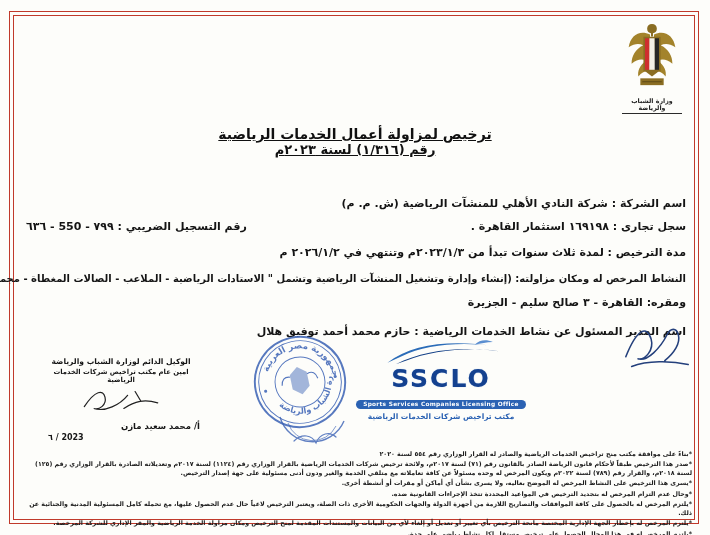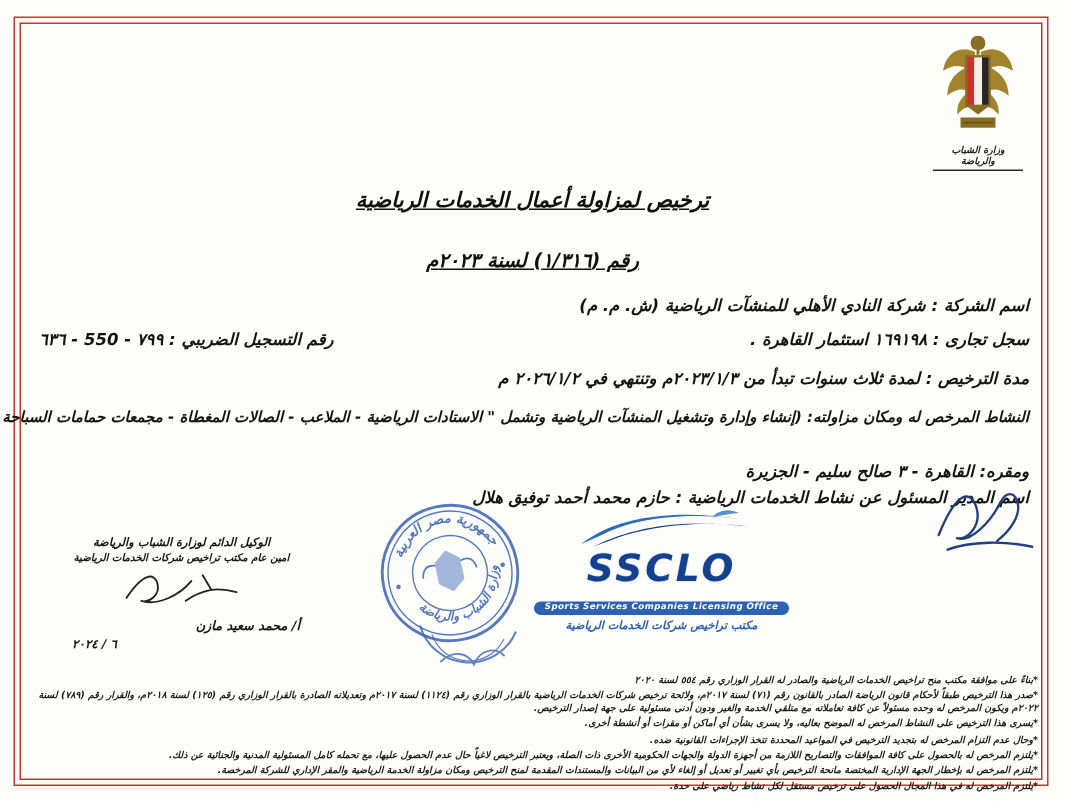--- a/index.html
+++ b/index.html
@@ -1,36 +1,36 @@
 <!DOCTYPE html>
 <html><head>
 <meta charset="utf-8">
 <style>
   * { margin:0; padding:0; box-sizing:border-box; }
   html,body { background:#ffffff; }
   body { font-family:"DejaVu Sans", sans-serif; }
 
-  .page { position:relative; width:710px; height:535px; background:#fdfdfa; overflow:hidden;font-style:italic; }
+  .page { position:relative; width:710px; height:535px; background:#fdfdfa; overflow:hidden; }
 
   .frame-outer { position:absolute; left:9px; top:11px; right:11px; bottom:11px; border:1.6px solid #c0392b; pointer-events:none; }
   .frame-inner { position:absolute; left:13px; top:15px; right:15px; bottom:15px; border:1px solid #c0392b; pointer-events:none; }
 
   .emblem { position:absolute; top:20px; right:28px; width:60px; text-align:center; }
   .ministry-name { margin-top:3px; font-size:6.3px; font-weight:bold; color:#1c1c1c; direction:rtl;
                    border-bottom:1.6px solid #2a2a2a; padding-bottom:2px; }
 
   .title-block { position:absolute; top:126px; left:0; right:0; text-align:center; direction:rtl; color:#101010; }
   .title-line1 { font-size:14px; font-weight:bold; text-decoration:underline; letter-spacing:.3px; }
-  .title-line2 { font-size:13px; font-weight:bold; text-decoration:underline; margin-top:25px; }
+  .title-line2 { font-size:13px; font-weight:bold; text-decoration:underline; margin-top:0; }
 
   .frow { position:absolute; left:26px; right:24px; direction:rtl; text-align:right;
           font-weight:bold; font-size:11px; color:#141414; white-space:nowrap; }
   .frow.split { display:flex; justify-content:space-between; }
   .row1 { top:197px; } .row2 { top:220px; } .row3 { top:246px; }
-  .row4 { top:273px; font-size:10px; } .row5 { top:308px; } .row6 { top:325px; }
+  .row4 { top:273px; font-size:10px; } .row5 { top:296px; } .row6 { top:325px; }
 
   .signatory { position:absolute; left:42px; top:341px; width:158px; text-align:center; direction:rtl; color:#161616;margin-top:16px; }
   .signatory .t1 { font-size:7.6px; font-weight:bold; }
   .signatory .t2 { font-size:6.8px; font-weight:bold; margin-top:2px; }
   .signatory .name { font-size:8.5px; font-weight:bold; margin-top:1px;text-align:right; }
   .signatory .date { font-size:8px; font-weight:bold; text-align:left; direction:ltr; margin-top:2px; padding-left:6px; }
 
   .stamp { position:absolute; left:252px; top:334px; width:96px; height:96px; opacity:.85;
            transform:rotate(-12deg); z-index:3; }
   .stamp-frag { position:absolute; left:272px; top:410px; opacity:.8; z-index:2; }
@@ -94,21 +94,21 @@
     </svg>
   </div>
 
   <div class="signatory">
     <div class="t1">الوكيل الدائم لوزارة الشباب والرياضة</div>
     <div class="t2">امين عام مكتب تراخيص شركات الخدمات الرياضية</div>
     <svg width="92" height="32" viewBox="0 0 90 34">
       <path d="M6 24 C18 6 26 6 28 14 C30 22 22 28 16 26 C28 30 44 22 52 12 M48 26 C60 18 70 16 84 20 M60 8 l6 10" stroke="#222222" stroke-width="1.3" fill="none" stroke-linecap="round"></path>
     </svg>
     <div class="name">أ/ محمد سعيد مازن</div>
-    <div class="date">٦ / ٢٠٢٤</div>
+    <div class="date">٦ / 2023</div>
   </div>
 
   <div class="stamp">
     <svg width="96" height="96" viewBox="0 0 100 100">
       <defs>
         <path id="arcTop" d="M50,50 m-35,0 a35,35 0 1,1 70,0"></path>
         <path id="arcBot" d="M50,50 m-33,0 a33,33 0 1,0 66,0"></path>
       </defs>
       <circle cx="50" cy="50" r="47" fill="none" stroke="#3b62b5" stroke-width="2"></circle>
       <circle cx="50" cy="50" r="43" fill="none" stroke="#3b62b5" stroke-width="1"></circle>

